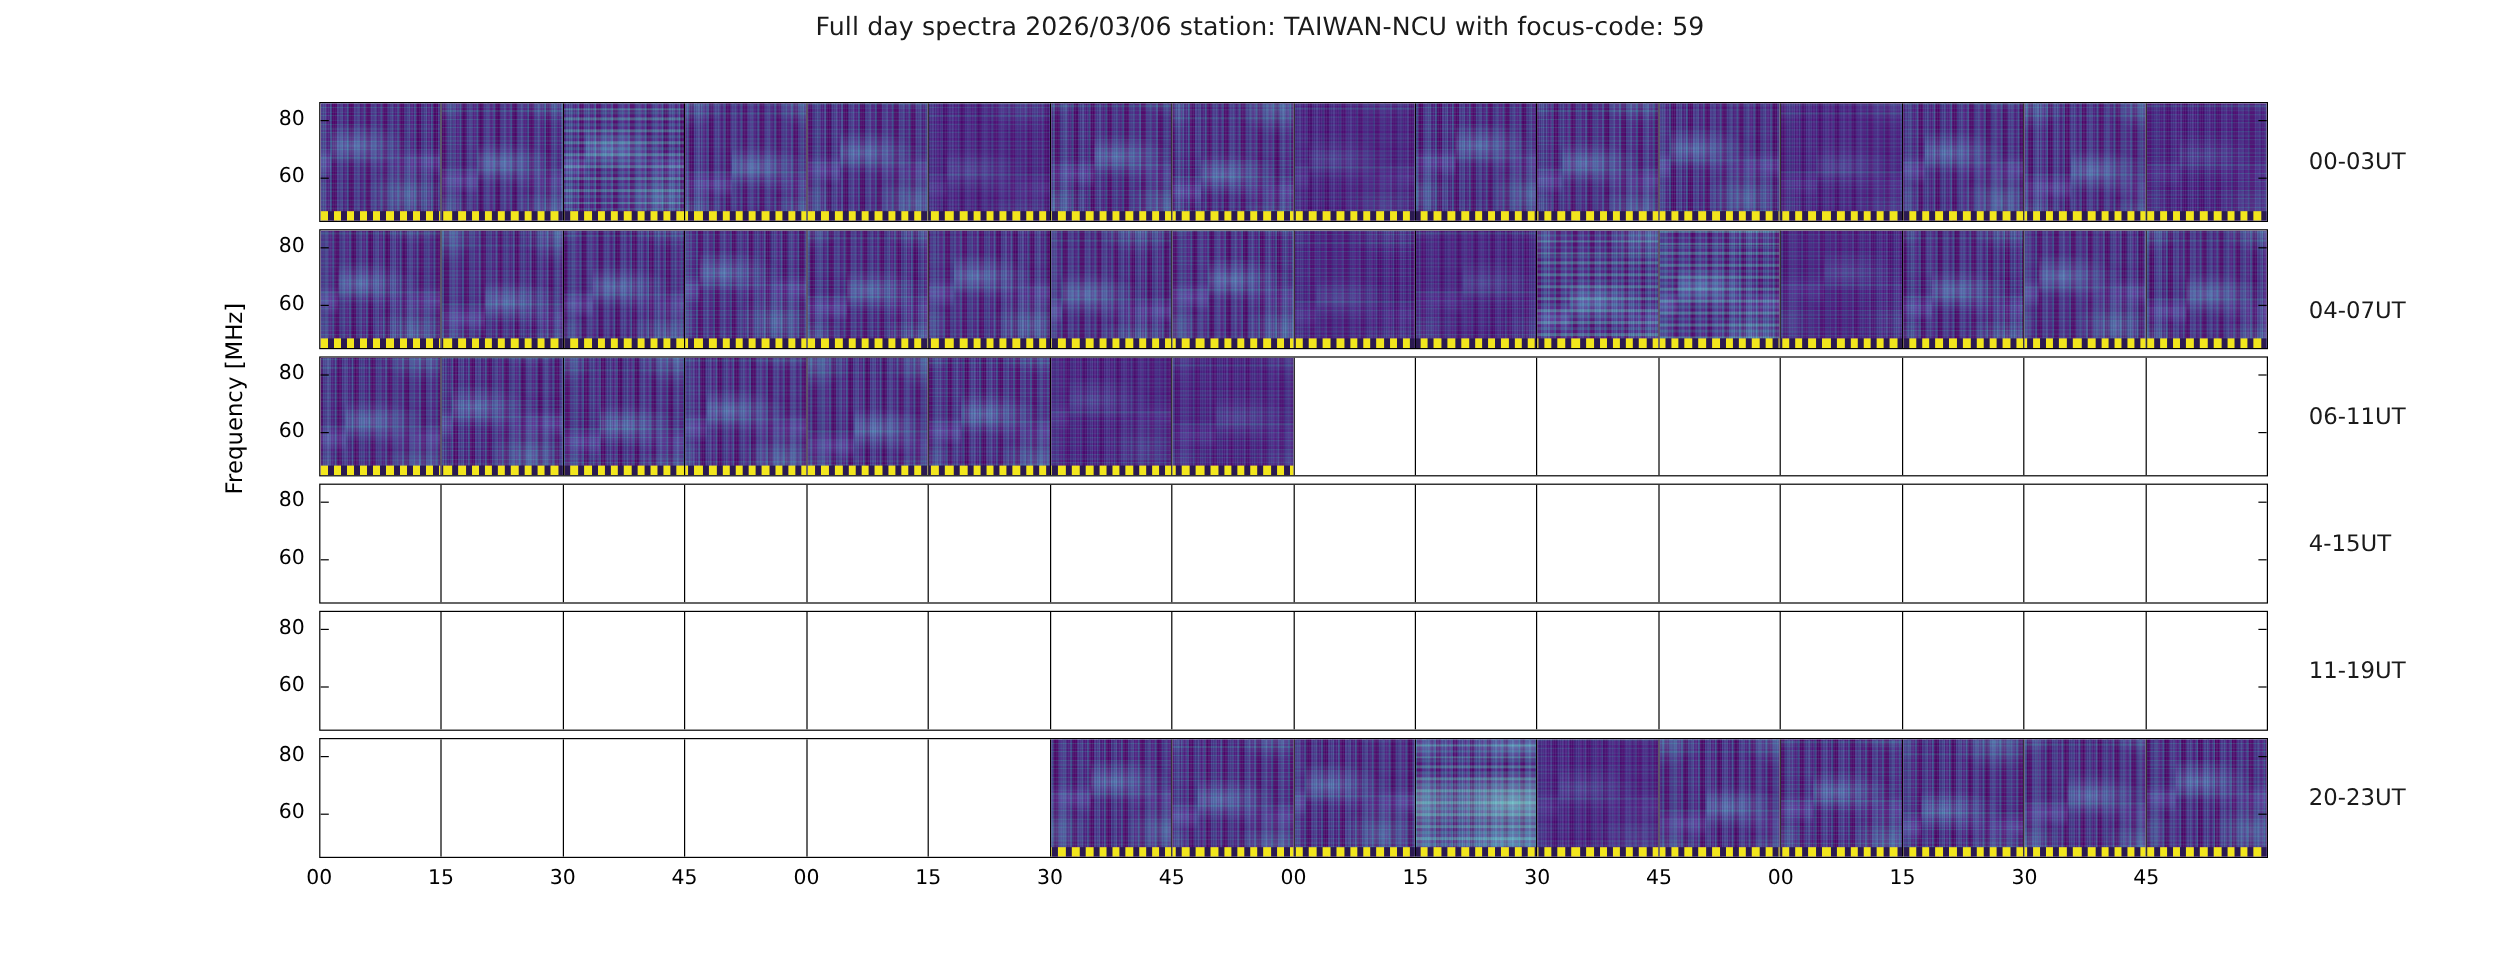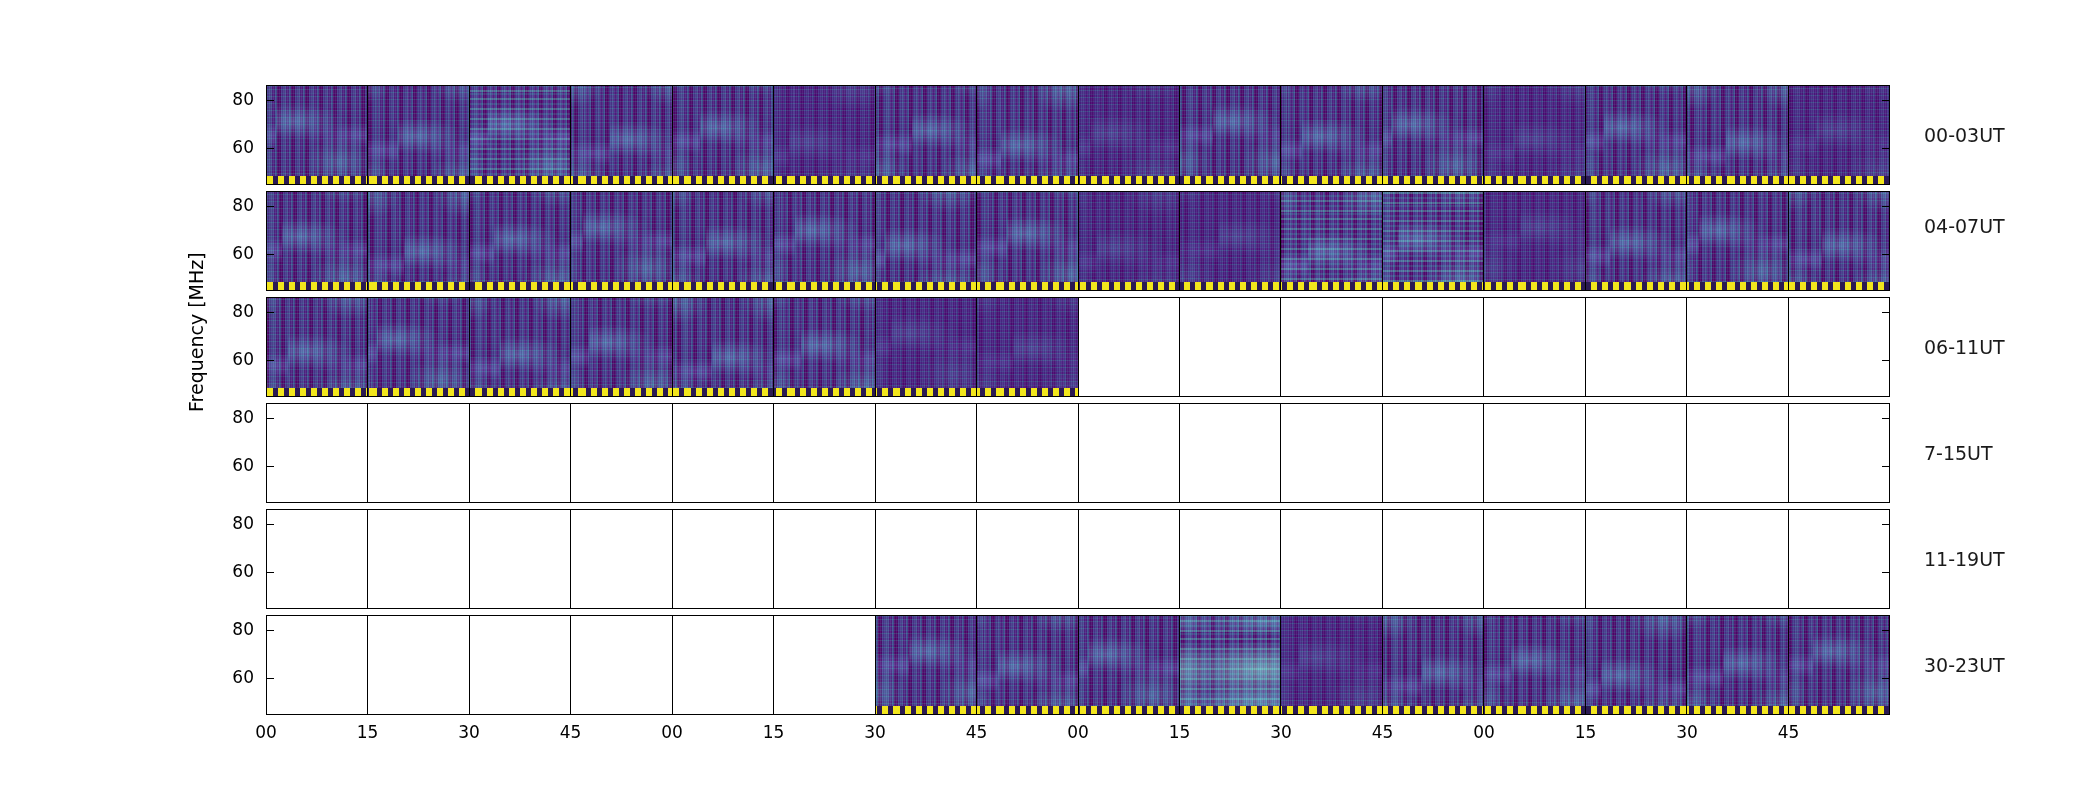--- a/index.html
+++ b/index.html
@@ -92,20 +92,21 @@
   #ylabel{position:absolute;left:196px;top:400px;width:24px;
           transform:translate(-50%,-50%) rotate(-90deg);
           transform-origin:center center;font-size:19px;color:#000;
           white-space:nowrap;text-align:center;}
 </style>
 </head>
 <body>
 
 <div id="figure">
 
+  <div id="title">Full day spectra 2026/03/06 station: TAIWAN-NCU with focus-code: 59</div>
 
   <div id="ylabel">Frequency [MHz]</div>
 
   <div id="plot">
       <div class="row" style="top: 0px;">
         <div class="cells">
           <div class="cell">
             <div class="spec">
               <div class="l1" style="background-position: 3px 2px;"></div>
               <div class="l2" style="background-position: 6px 4px;"></div>
@@ -666,26 +667,26 @@
       <span style="left: 1319.5px;">15</span>
       <span style="left: 1421px;">30</span>
       <span style="left: 1522.5px;">45</span>
     </div>
 
 <div class="ylab" style="top: 99px; right: 1834px;">80</div>
     <div class="ylab" style="top: 147px; right: 1834px;">60</div>
     <div class="rowlabel" style="top: 135px;">00-03UT</div>
     <div class="ylab" style="top: 205px; right: 1834px;">80</div>
     <div class="ylab" style="top: 253px; right: 1834px;">60</div>
-    <div class="rowlabel" style="top: 226px;">04-07UT</div>
+    <div class="rowlabel" style="top: 259px;">04-07UT</div>
     <div class="ylab" style="top: 311px; right: 1834px;">80</div>
     <div class="ylab" style="top: 359px; right: 1834px;">60</div>
     <div class="rowlabel" style="top: 347px;">06-11UT</div>
     <div class="ylab" style="top: 417px; right: 1834px;">80</div>
     <div class="ylab" style="top: 465px; right: 1834px;">60</div>
-    <div class="rowlabel" style="top: 453px;">7-15UT</div>
+    <div class="rowlabel" style="top: 453px;">4-15UT</div>
     <div class="ylab" style="top: 523px; right: 1834px;">80</div>
     <div class="ylab" style="top: 571px; right: 1834px;">60</div>
     <div class="rowlabel" style="top: 559px;">11-19UT</div>
     <div class="ylab" style="top: 629px; right: 1834px;">80</div>
     <div class="ylab" style="top: 677px; right: 1834px;">60</div>
-    <div class="rowlabel" style="top: 665px;">30-23UT</div>
+    <div class="rowlabel" style="top: 665px;">20-23UT</div>
   </div>
 
 </body></html>

